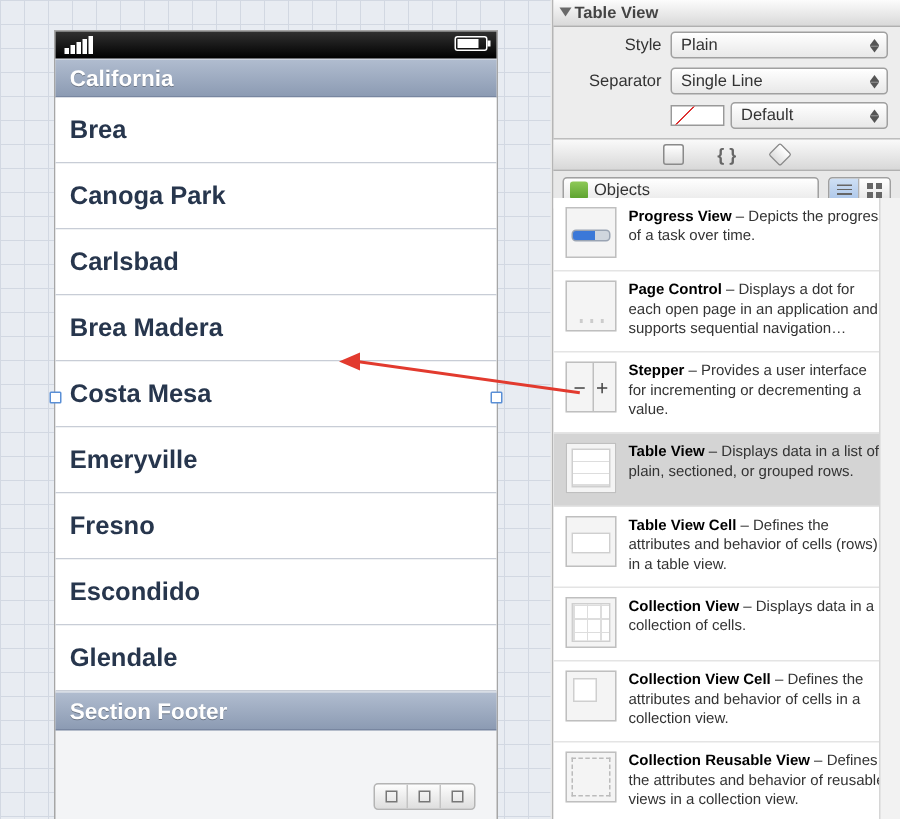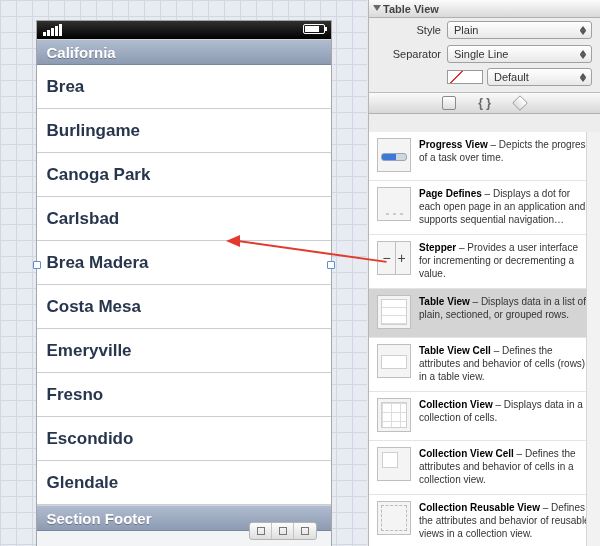--- a/index.html
+++ b/index.html
@@ -207,21 +207,20 @@
           <span></span>
           <span></span>
         </span>
       <span class="battery">
           <span class="fill"></span>
         </span>
     </div>
     <div class="section-header">California</div>
     <div id="rows">
         <div class="cell">Brea</div>
-        <div class="cell">Burlingame</div>
         <div class="cell">Canoga Park</div>
         <div class="cell">Carlsbad</div>
         <div class="cell">Brea Madera</div>
         <div class="cell">Costa Mesa</div>
         <div class="cell">Emeryville</div>
         <div class="cell">Fresno</div>
         <div class="cell">Escondido</div>
         <div class="cell">Glendale</div>
       </div>
     <div class="section-footer">Section Footer</div>
@@ -267,29 +266,44 @@
       <span class="arrows"></span>
     </div>
   </div>
 
   <div class="tabbar">
     <div class="tab-icon tab-doc"></div>
     <div class="tab-braces">{ }</div>
     <div class="tab-icon tab-cube"></div>
   </div>
 
+  <div class="lib-filter">
+    <div class="objects-popup">
+      <span class="cube-mini"></span>
+      <span>Objects</span>
+      <span class="arrows" style="position:absolute;right:4px"></span>
+    </div>
+    <div class="seg">
+      <div>
+          <span class="lines"></span>
+        </div>
+      <div>
+          <span class="grid4"></span>
+        </div>
+    </div>
+  </div>
 
   <div class="library" id="library">
       <div class="lib-item">
         <div class="thumb th-progress"></div>
         <div class="txt"><b>Progress View</b> – Depicts the progress of a task over time.</div>
       </div>
       <div class="lib-item">
         <div class="thumb th-pagectl"></div>
-        <div class="txt"><b>Page Defines</b> – Displays a dot for each open page in an application and supports sequential navigation…</div>
+        <div class="txt"><b>Page Control</b> – Displays a dot for each open page in an application and supports sequential navigation…</div>
       </div>
       <div class="lib-item">
         <div class="thumb th-stepper"></div>
         <div class="txt"><b>Stepper</b> – Provides a user interface for incrementing or decrementing a value.</div>
       </div>
       <div class="lib-item selected">
         <div class="thumb th-table"></div>
         <div class="txt"><b>Table View</b> – Displays data in a list of plain, sectioned, or grouped rows.</div>
       </div>
       <div class="lib-item">

